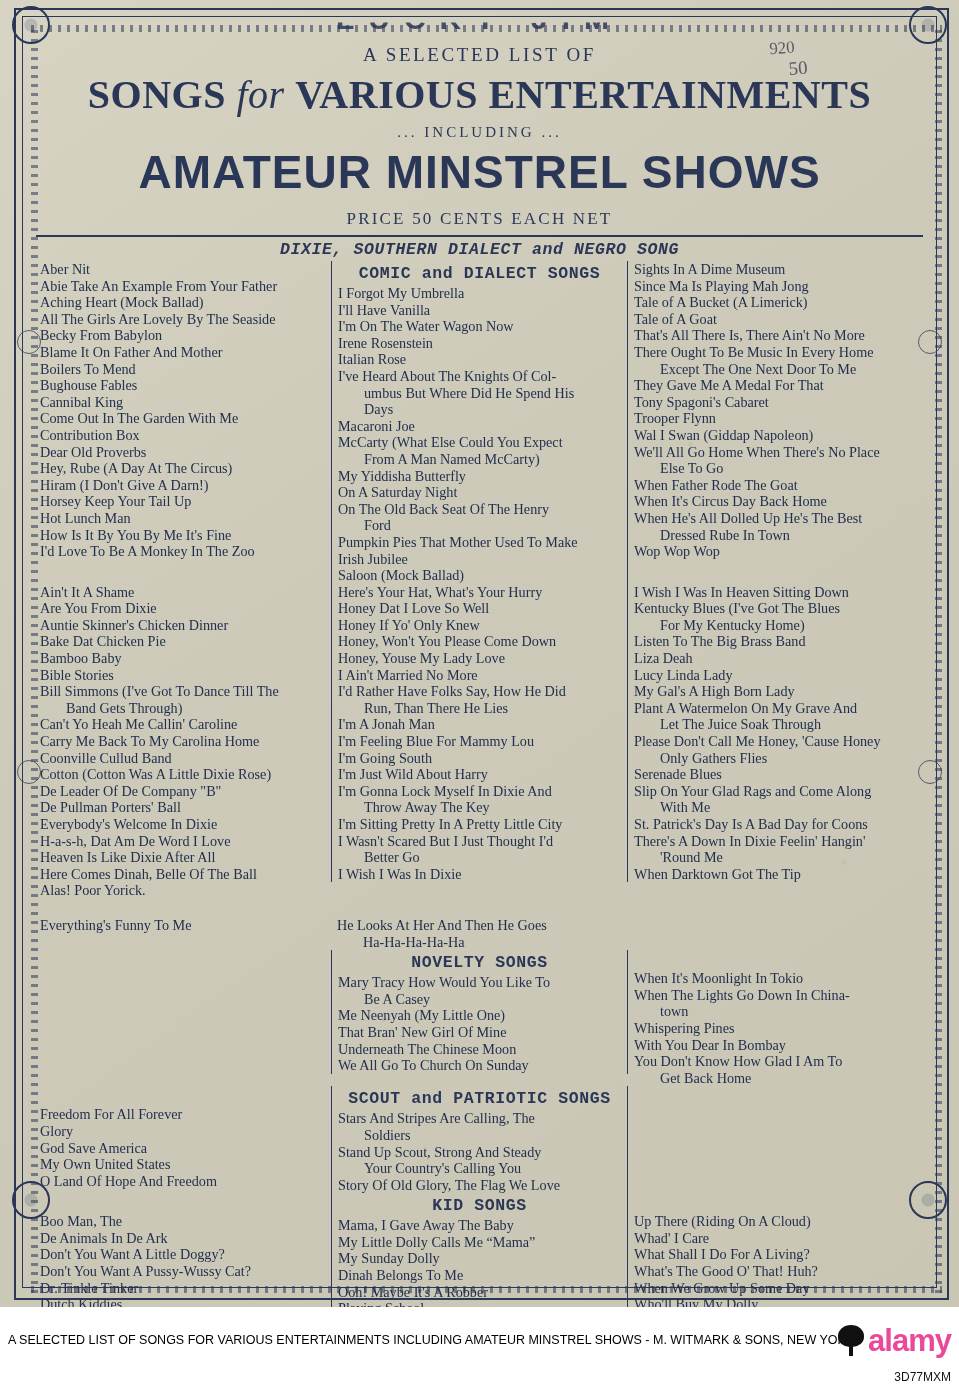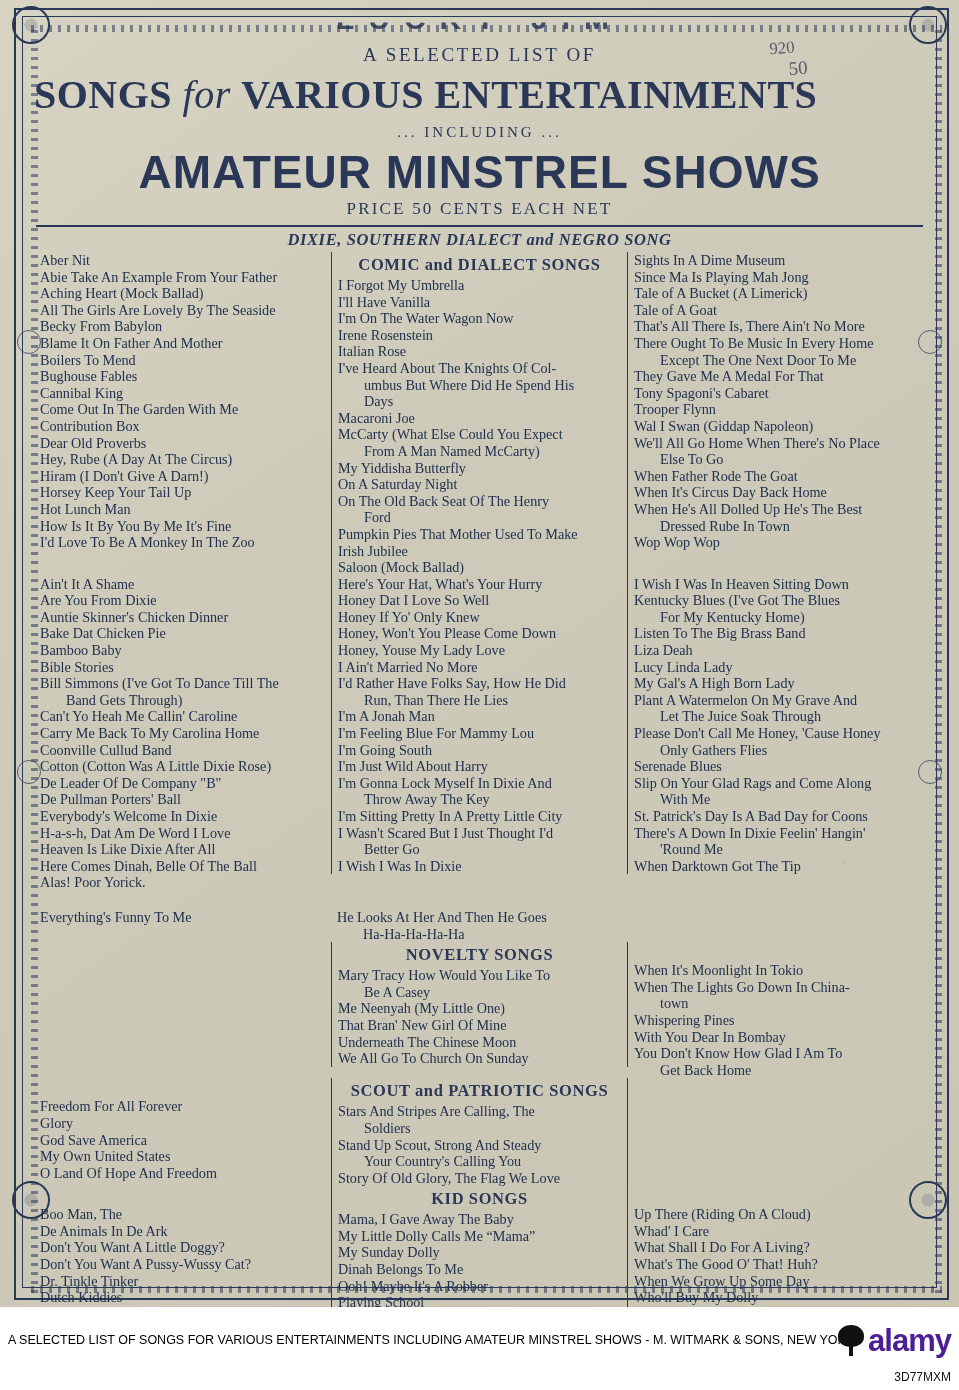--- a/index.html
+++ b/index.html
@@ -27,50 +27,50 @@
   .corner{position:absolute;width:34px;height:34px;border:2px solid #2b3756;border-radius:50%;
      background:radial-gradient(circle at 50% 50%, rgba(43,55,86,.18) 0 6px, transparent 7px);}
   .c-tl{left:12px;top:6px;} .c-tr{right:12px;top:6px;} .c-bl{left:12px;bottom:88px;} .c-br{right:12px;bottom:88px;}
   .side-orn{position:absolute;width:22px;height:22px;border:1px solid #2b3756;border-radius:50%;opacity:.75;}
 
   .content{position:absolute;left:34px;top:24px;width:891px;}
   .topcut{position:absolute;left:0;top:-22px;width:891px;text-align:center;color:#2b3756;
       font-family:"Liberation Sans",sans-serif;font-weight:bold;font-size:30px;letter-spacing:14px;
       clip-path:inset(60% 0 0 0);opacity:.85;}
   .sub1{text-align:center;color:#2b3756;font-size:19px;letter-spacing:2.6px;margin-top:20px;font-family:"Liberation Serif",serif;}
-  .title1{color:#2b3756;font-size:40px;letter-spacing:.5px;margin-top:5px;font-weight:normal;}
+  .title1{text-align:center;color:#2b3756;font-size:40px;letter-spacing:.5px;margin-top:5px;font-weight:normal;}
   .title1 b{font-weight:bold;}
   .title1 i{font-style:italic;}
   .sub2{text-align:center;color:#2b3756;font-size:15px;letter-spacing:3px;margin-top:6px;}
   .title2{text-align:center;color:#2b3756;font-size:46px;font-weight:bold;letter-spacing:1px;margin-top:4px;font-family:"Liberation Sans",sans-serif;}
-  .price{text-align:center;color:#2b3756;font-size:17px;letter-spacing:2.2px;font-family:"Liberation Serif",serif;}
+  .price{text-align:center;color:#2b3756;font-size:17px;letter-spacing:2.2px;margin-top:10px;font-family:"Liberation Serif",serif;}
   .rule{height:2px;background:#2b3756;margin:6px 2px 0 2px;}
 
   .section-head{text-align:center;color:#2b3756;font-weight:bold;font-size:16.5px;letter-spacing:.6px;
-      font-family:Liberation Serif, serif;margin:3px 0 2px 0;font-style:italic;}
+      font-family:Liberation Mono, monospace;margin:3px 0 2px 0;font-style:italic;}
   .section-head.up{font-style:normal;}
 
   .cols{display:flex;align-items:flex-start;}
   .col{width:297px;padding:0 6px;box-sizing:border-box;position:relative;}
   .col.mid{border-left:1px solid #2b3756;border-right:1px solid #2b3756;}
   .song{color:#22304d;font-size:14.2px;line-height:16.6px;white-space:normal;}
   .song .ind{display:block;padding-left:26px;}
   .blk{min-height:6px;}
   .bottom-rule{height:2px;background:#2b3756;margin-top:6px;}
   .footer{display:flex;justify-content:space-between;align-items:center;color:#2b3756;
       font-family:"Liberation Sans",sans-serif;font-weight:bold;font-size:25px;letter-spacing:5px;padding:8px 30px 0 30px;}
   .mark{position:absolute;right:118px;top:14px;color:#3a3f52;font-family:"Liberation Serif",serif;font-size:17px;
       transform:rotate(-4deg);opacity:.8;}
   .mark .n2{display:block;margin-left:18px;font-size:19px;}
 
   
   .watermark{position:absolute;left:0;bottom:0;width:959px;height:83px;background:#ffffff;}
   .wm-text{position:absolute;left:8px;top:26px;color:#000;font-family:"Liberation Sans",sans-serif;font-size:12.5px;}
   .wm-logo{position:absolute;right:8px;top:16px;display:flex;align-items:center;gap:4px;}
-  .wm-logo .a{font-family:"Liberation Sans",sans-serif;font-weight:bold;font-size:31px;color:#4c1d95;letter-spacing:-1px;}
+  .wm-logo .a{font-family:"Liberation Sans",sans-serif;font-weight:bold;font-size:31px;color:#ec4899;letter-spacing:-1px;}
   .wm-id{position:absolute;right:8px;bottom:6px;font-family:"Liberation Sans",sans-serif;font-size:12px;color:#111;}
   .tree{width:26px;height:30px;position:relative;}
   .tree:before{content:"";position:absolute;left:11px;bottom:0;width:4px;height:12px;background:#111;}
   .tree:after{content:"";position:absolute;left:0;bottom:9px;width:26px;height:22px;background:#111;border-radius:50% 50% 45% 45%;}
 </style>
 </head>
 <body>
 
 <div class="page">
   <div class="sheet">

